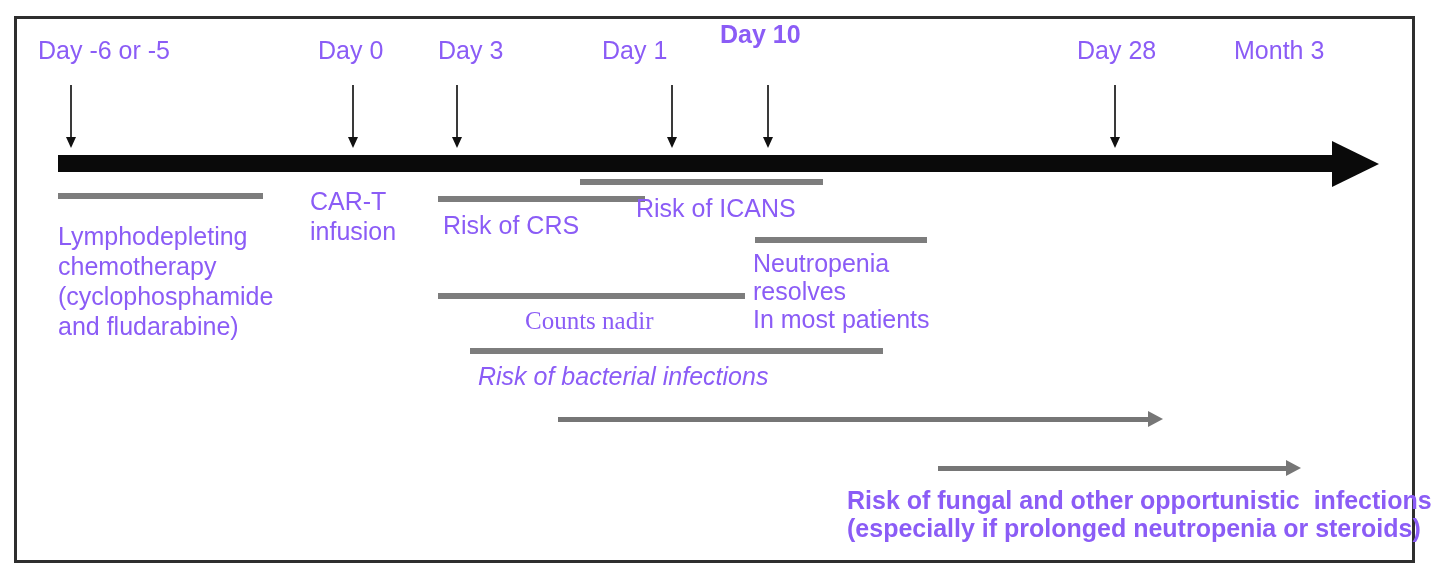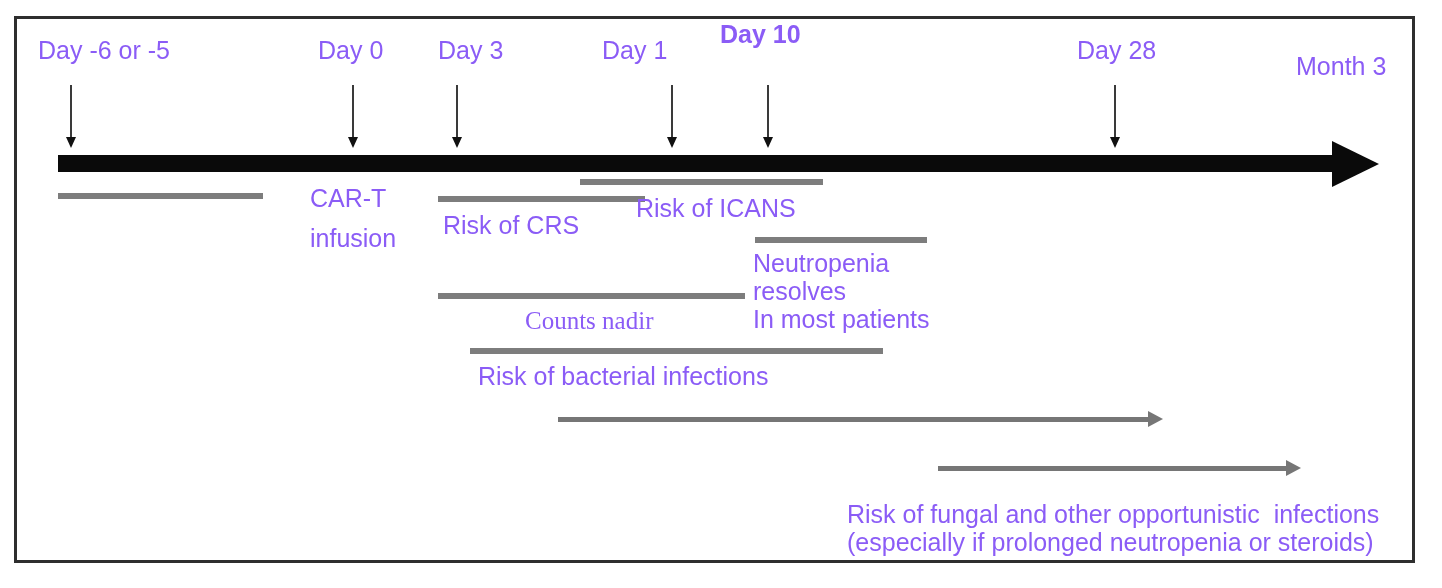--- a/index.html
+++ b/index.html
@@ -5,30 +5,30 @@
   html,body{margin:0;padding:0;background:#ffffff;}
   #stage{
     position:relative;width:1442px;height:588px;background:#ffffff;
     font-family:"Liberation Sans",sans-serif;color:#8b5cf6;overflow:hidden;
   }
   #frame{
     position:absolute;left:14px;top:16px;width:1401px;height:547px;
     border:3px solid #2e2e2e;background:#ffffff;box-sizing:border-box;
   }
   .lbl{position:absolute;font-size:25px;line-height:28px;white-space:pre-wrap;}
-  .lbl30{line-height:40px;}
+  .lbl30{line-height:30px;margin-top:8px;}
   .center{}
   
   .m0{left:38px;top:36px;}
   .m1{left:318px;top:36px;}
   .m2{left:438px;top:36px;}
   .m3{left:602px;top:36px;}
   .m4{left:720px;top:20px;font-weight:bold;}
   .m5{left:1077px;top:36px;}
-  .m6{left:1296px;top:36px;margin-top:16px;}
+  .m6{left:1234px;top:36px;}
   
   .marker-arrow{position:absolute;top:85px;width:10px;height:63px;}
   .marker-arrow .shaft{position:absolute;left:4px;top:0;width:2px;height:53px;background:#3a3a3a;}
   .marker-arrow .head{position:absolute;left:0;top:52px;width:0;height:0;
     border-left:5px solid transparent;border-right:5px solid transparent;border-top:11px solid #111;}
   .a0{left:66px;} .a1{left:348px;} .a2{left:452px;} .a3{left:667px;} .a4{left:763px;} .a5{left:1110px;}
   
   #axis{position:absolute;left:58px;top:155px;width:1274px;height:17px;background:#0a0a0a;}
   #axis-head{position:absolute;left:1332px;top:141px;width:0;height:0;
     border-top:23px solid transparent;border-bottom:23px solid transparent;border-left:47px solid #0a0a0a;}
@@ -48,23 +48,23 @@
   .viral-head{left:1148px;top:411px;}
   .fungal-line{left:938px;top:466px;width:348px;}
   .fungal-head{left:1286px;top:460px;}
   
   .t-lymph{left:58px;top:213px;}
   .t-cart{left:310px;top:178px;}
   .t-crs{left:443px;top:211px;}
   .t-icans{left:636px;top:194px;}
   .t-neutro{left:753px;top:249px;width:185px;}
   .t-nadir{left:525px;top:307px;font-family:Liberation Serif, serif;}
-  .t-bact{left:478px;top:362px;}
+  .t-bact{left:478px;top:362px;font-style:italic;}
   .t-viral{left:568px;top:432px;}
-  .t-fungal{left:847px;top:500px;}
+  .t-fungal{left:847px;top:486px;font-weight:bold;}
 </style>
 </head>
 <body>
 
 <div id="stage">
   <div id="frame"></div>
 
   <div class="lbl m0">Day -6 or -5</div>
   <div class="lbl m1">Day 0</div>
   <div class="lbl m2">Day 3</div>
@@ -106,20 +106,24 @@
   <div class="bar bar-icans"></div>
   <div class="bar bar-neutro"></div>
   <div class="bar bar-nadir"></div>
   <div class="bar bar-bact"></div>
 
   <div class="garrow-line viral-line"></div>
   <div class="garrow-head viral-head"></div>
   <div class="garrow-line fungal-line"></div>
   <div class="garrow-head fungal-head"></div>
 
+  <div class="lbl lbl30 t-lymph">Lymphodepleting
+chemotherapy
+(cyclophosphamide
+and fludarabine)</div>
   <div class="lbl lbl30 t-cart">CAR-T
 infusion</div>
   <div class="lbl t-crs">Risk of CRS</div>
   <div class="lbl t-icans">Risk of ICANS</div>
   <div class="lbl center t-neutro">Neutropenia
 resolves
 In most patients</div>
   <div class="lbl t-nadir">Counts nadir</div>
   <div class="lbl t-bact">Risk of bacterial infections</div>
   <div class="lbl t-fungal">Risk of fungal and other opportunistic  infections

